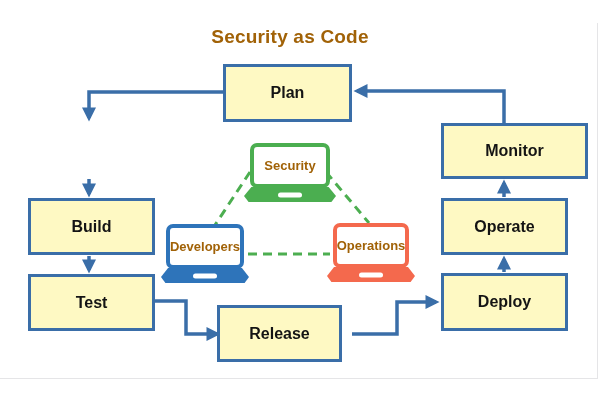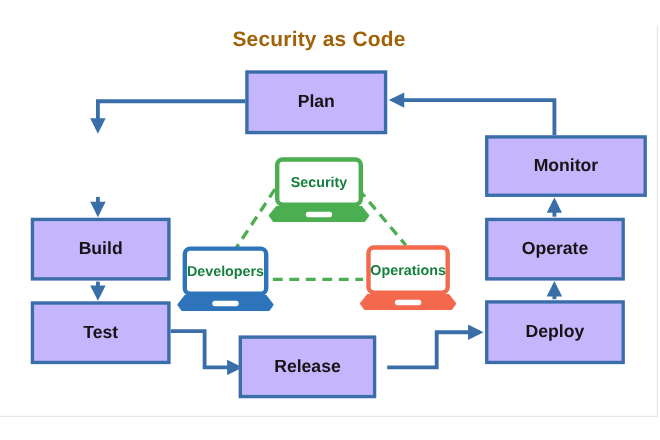--- a/index.html
+++ b/index.html
@@ -32,21 +32,21 @@
   .team-link {
     fill: none;
     stroke: #4cae50;
     stroke-width: 3;
     stroke-dasharray: 9 6;
     stroke-linecap: butt;
   }
   .flow-box {
     position: absolute;
     box-sizing: border-box;
-    background: #c4b5fd;
+    background: #fef9c3;
     border: 3px solid #3a6ea8;
     display: flex;
     align-items: center;
     justify-content: center;
   }
   .flow-box span {
     font-size: 16px;
     font-weight: bold;
     color: #141414;
   }
@@ -65,21 +65,21 @@
     margin: 0 auto;
     background: #ffffff;
     border-radius: 7px;
     display: flex;
     align-items: center;
     justify-content: center;
   }
   .lt-screen span {
     font-size: 13px;
     font-weight: bold;
-    color: #15803d;
+    color: #a16207;
     white-space: nowrap;
   }
   .lt-base {
     position: relative;
     margin-top: -1px;
     width: 100%;
     height: 15px;
     clip-path: polygon(8% 0, 92% 0, 100% 60%, 95% 100%, 5% 100%, 0 60%);
   }
   .lt-notch {

